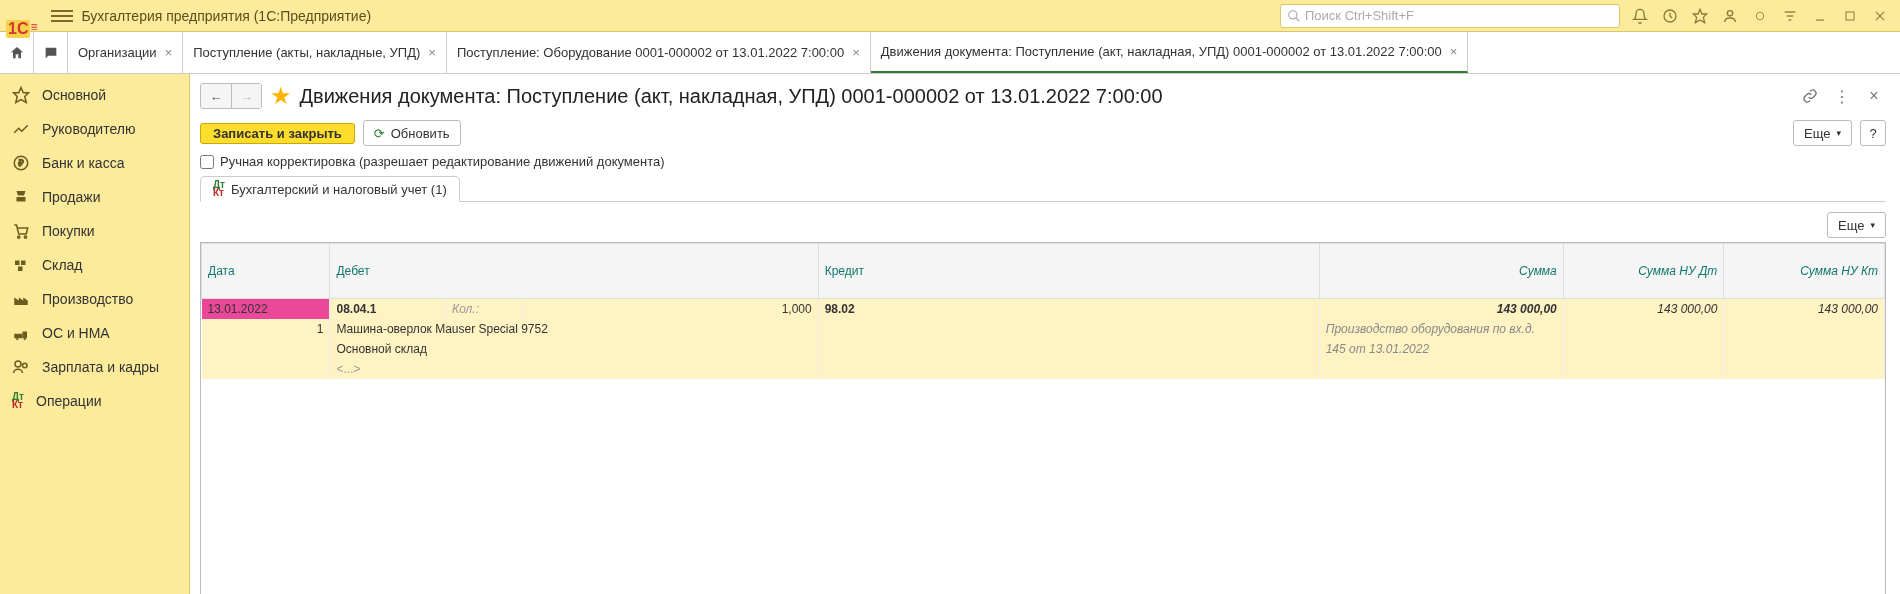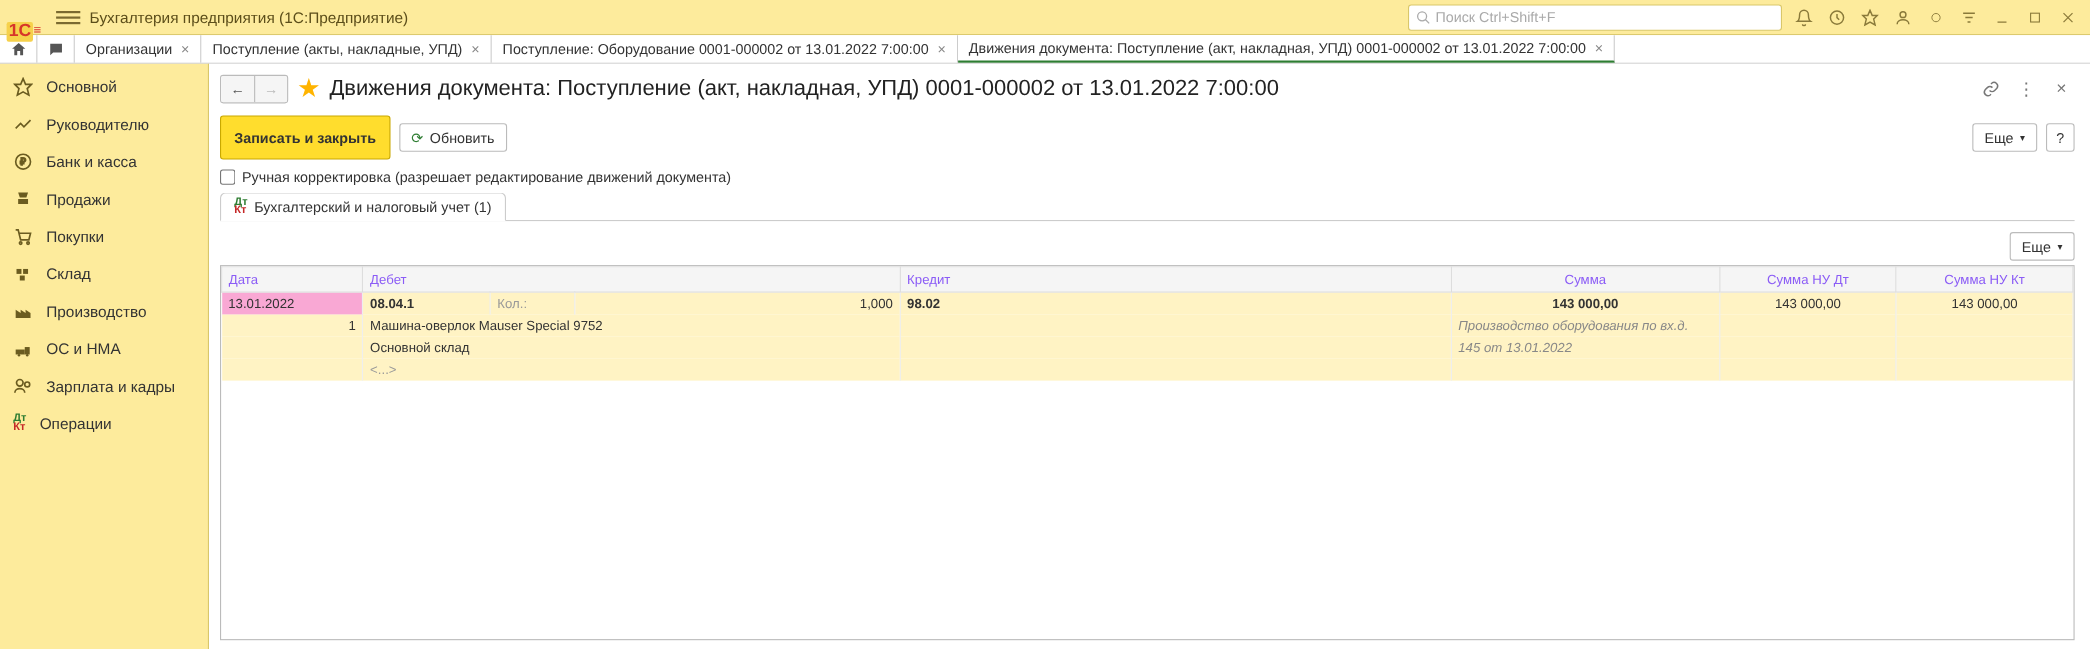--- a/index.html
+++ b/index.html
@@ -12,21 +12,21 @@
   .hamburger-icon { width:22px; height:22px; display:flex; flex-direction:column; justify-content:center; gap:3px; margin:0 8px; cursor:pointer; }
   .hamburger-icon div { height:2px; background:#7a6a30; }
   .titlebar .title { color:#5c4e1a; font-size:14px; }
   .titlebar-spacer { flex:1; }
   .search-box { width:340px; height:24px; background:#fff; border:1px solid #d9c76a; border-radius:3px; display:flex; align-items:center; padding:0 6px; color:#aaa; font-size:13px;text-align:right; }
   .search-box svg { margin-right:4px; }
   .titlebar-icons { display:flex; align-items:center; gap:2px; margin-left:6px; }
   .tbicon { width:28px; height:28px; display:flex; align-items:center; justify-content:center; cursor:pointer; color:#8a7a3a; border-radius:3px; }
 
   
-  .tabstrip { height:26px; background:#fff; border-bottom:1px solid #ccc; display:flex; align-items:stretch; }
+  .tabstrip { height:42px; background:#fff; border-bottom:1px solid #ccc; display:flex; align-items:stretch; }
   .tabstrip .hicon { width:34px; display:flex; align-items:center; justify-content:center; border-right:1px solid #ccc; cursor:pointer; color:#555; font-size:16px; }
   .tab { display:flex; align-items:center; padding:0 10px; border-right:1px solid #ccc; font-size:13px; color:#333; cursor:pointer; position:relative; white-space:nowrap; }
   .tab .x { margin-left:8px; color:#888; font-size:13px; cursor:pointer; }
   .tab.active { border-bottom:2px solid #2e7d32; background:#fff; }
 
   
   .main { display:flex; height:calc(594px - 32px - 30px); }
 
   
   .sidebar { width:190px; background:#fdeb9c; border-right:1px solid #d9c76a; padding-top:4px; }
@@ -40,51 +40,51 @@
   .navbtn { width:30px; height:24px; display:flex; align-items:center; justify-content:center; background:#f5f5f5; cursor:pointer; color:#555; }
   .navbtn.disabled { color:#bbb; cursor:default; }
   .navbtn + .navbtn { border-left:1px solid #bbb; }
   .star-icon { color:#ffb400; font-size:24px; }
   .doc-title { font-size:20px; color:#222; }
   .hdr-spacer { flex:1; }
   .hdr-icon { width:24px; height:24px; display:flex; align-items:center; justify-content:center; cursor:pointer; color:#777; font-size:16px; border-radius:3px; }
 
   
   .toolbar { display:flex; align-items:center; gap:8px; margin-top:10px; }
-  .btn-primary { height:40px; background:#ffdd2d; border:1px solid #c9a800; border-radius:3px; padding:0 12px; font-size:13px; font-weight:bold; cursor:pointer; color:#333; }
+  .btn-primary { height:21px; background:#ffdd2d; border:1px solid #c9a800; border-radius:3px; padding:0 12px; font-size:13px; font-weight:bold; cursor:pointer; color:#333; }
   .btn { height:26px; background:#fff; border:1px solid #bbb; border-radius:3px; padding:0 10px; font-size:13px; cursor:pointer; display:flex; align-items:center; gap:6px; color:#333; }
   .btn-more { margin-left:auto; }
   .btn-help { width:26px; justify-content:center; }
 
   
   .checkrow { display:flex; align-items:center; gap:6px; margin-top:8px; font-size:13px; color:#333; }
   .checkrow input { width:14px; height:14px; }
 
   
   .innertab-row { margin-top:6px; border-bottom:1px solid #ccc; display:flex; }
   .innertab { border:1px solid #ccc; border-bottom:1px solid #fff; border-radius:5px 5px 0 0; padding:4px 12px; font-size:13px; background:#fff; position:relative; top:1px; display:flex; align-items:center; gap:6px; }
   .innertab .dtkt { color:#2e7d32; font-size:10px; font-weight:bold; line-height:8px; }
   .innertab .dtkt .kt { color:#c62828; }
 
   
   .table-more-row { display:flex; justify-content:flex-end; margin-top:10px; }
 
   
   .table-wrap { border:1px solid #bbb; margin-top:4px; flex:1; overflow:auto; }
   table { border-collapse:collapse; width:100%; font-size:12px; }
-  th { text-align:left; background:#f5f5f5; border:1px solid #ddd; padding:4px 6px; font-weight:normal; color:#8b5cf6; white-space:nowrap; }
+  th { text-align:left; background:#f5f5f5; border:1px solid #ddd; padding:20px 6px; font-weight:normal; color:#0f766e; white-space:nowrap; }
   td { border-right:1px solid #eee; padding:3px 6px; vertical-align:top; }
   tr.row1 td { background:#fff3c4; }
-  tr.row1 td.datecell { background:#f9a8d4; font-weight:normal;margin-top:36px; }
+  tr.row1 td.datecell { background:#ec4899; font-weight:normal;margin-top:36px; }
   tr.sub td { background:#fff3c4; }
   td.right { text-align:right; }
-  td.kol-label { color:#999; }
+  td.kol-label { color:#999; font-style:italic; }
   td.italic { color:#888; font-style:italic; }
   td.grey { color:#999; }
-  th.sum, td.sum { text-align:center; }
+  th.sum, td.sum { text-align:right;font-style:italic; }
   .bold { font-weight:bold; }
 </style>
 </head>
 <body>
 
 <div class="titlebar">
   <span class="logo-1c">
       <span class="one">1C</span>
       <span style="color:#d7342a;font-size:12px;">≡</span>
     </span>

